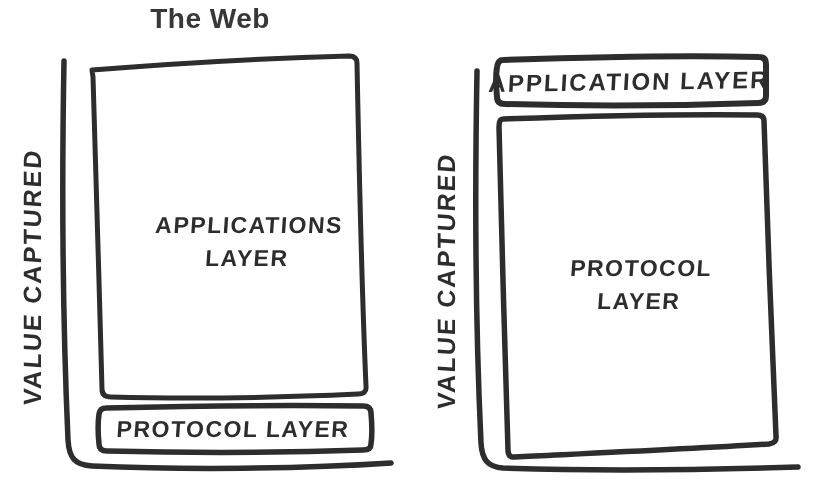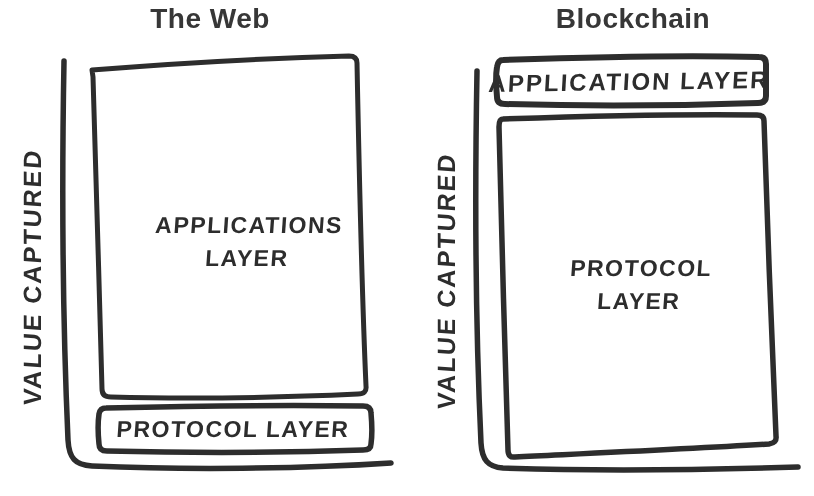--- a/index.html
+++ b/index.html
@@ -91,21 +91,20 @@
              Q 764,115 764,121
              C 767,212 772,352 776,436
              Q 777,443 769,444
              C 688,449 598,453 515,457
              Q 508,458 508,450
              C 505,355 501,215 499,127
              Q 499,119 503,119 Z" fill="#ffffff" stroke-width="5.5"></path>
   </svg>
 
   <div class="panel-title" style="left:210px; top:3px;">The Web</div>
-  <div class="panel-title" style="left:633px; top:3px;">Blockchain</div>
 
   <div class="axis-label" style="left:32px; top:277px;">VALUE CAPTURED</div>
   <div class="axis-label" style="left:446px; top:281px;">VALUE CAPTURED</div>
 
   <div class="lbl hand box-label-2line" style="left:248px; top:242px;">
     <div>APPLICATIONS</div>
     <div>LAYER</div>
   </div>
   <div class="lbl hand box-label-1line" style="left:233px; top:429px;">PROTOCOL LAYER</div>
 

